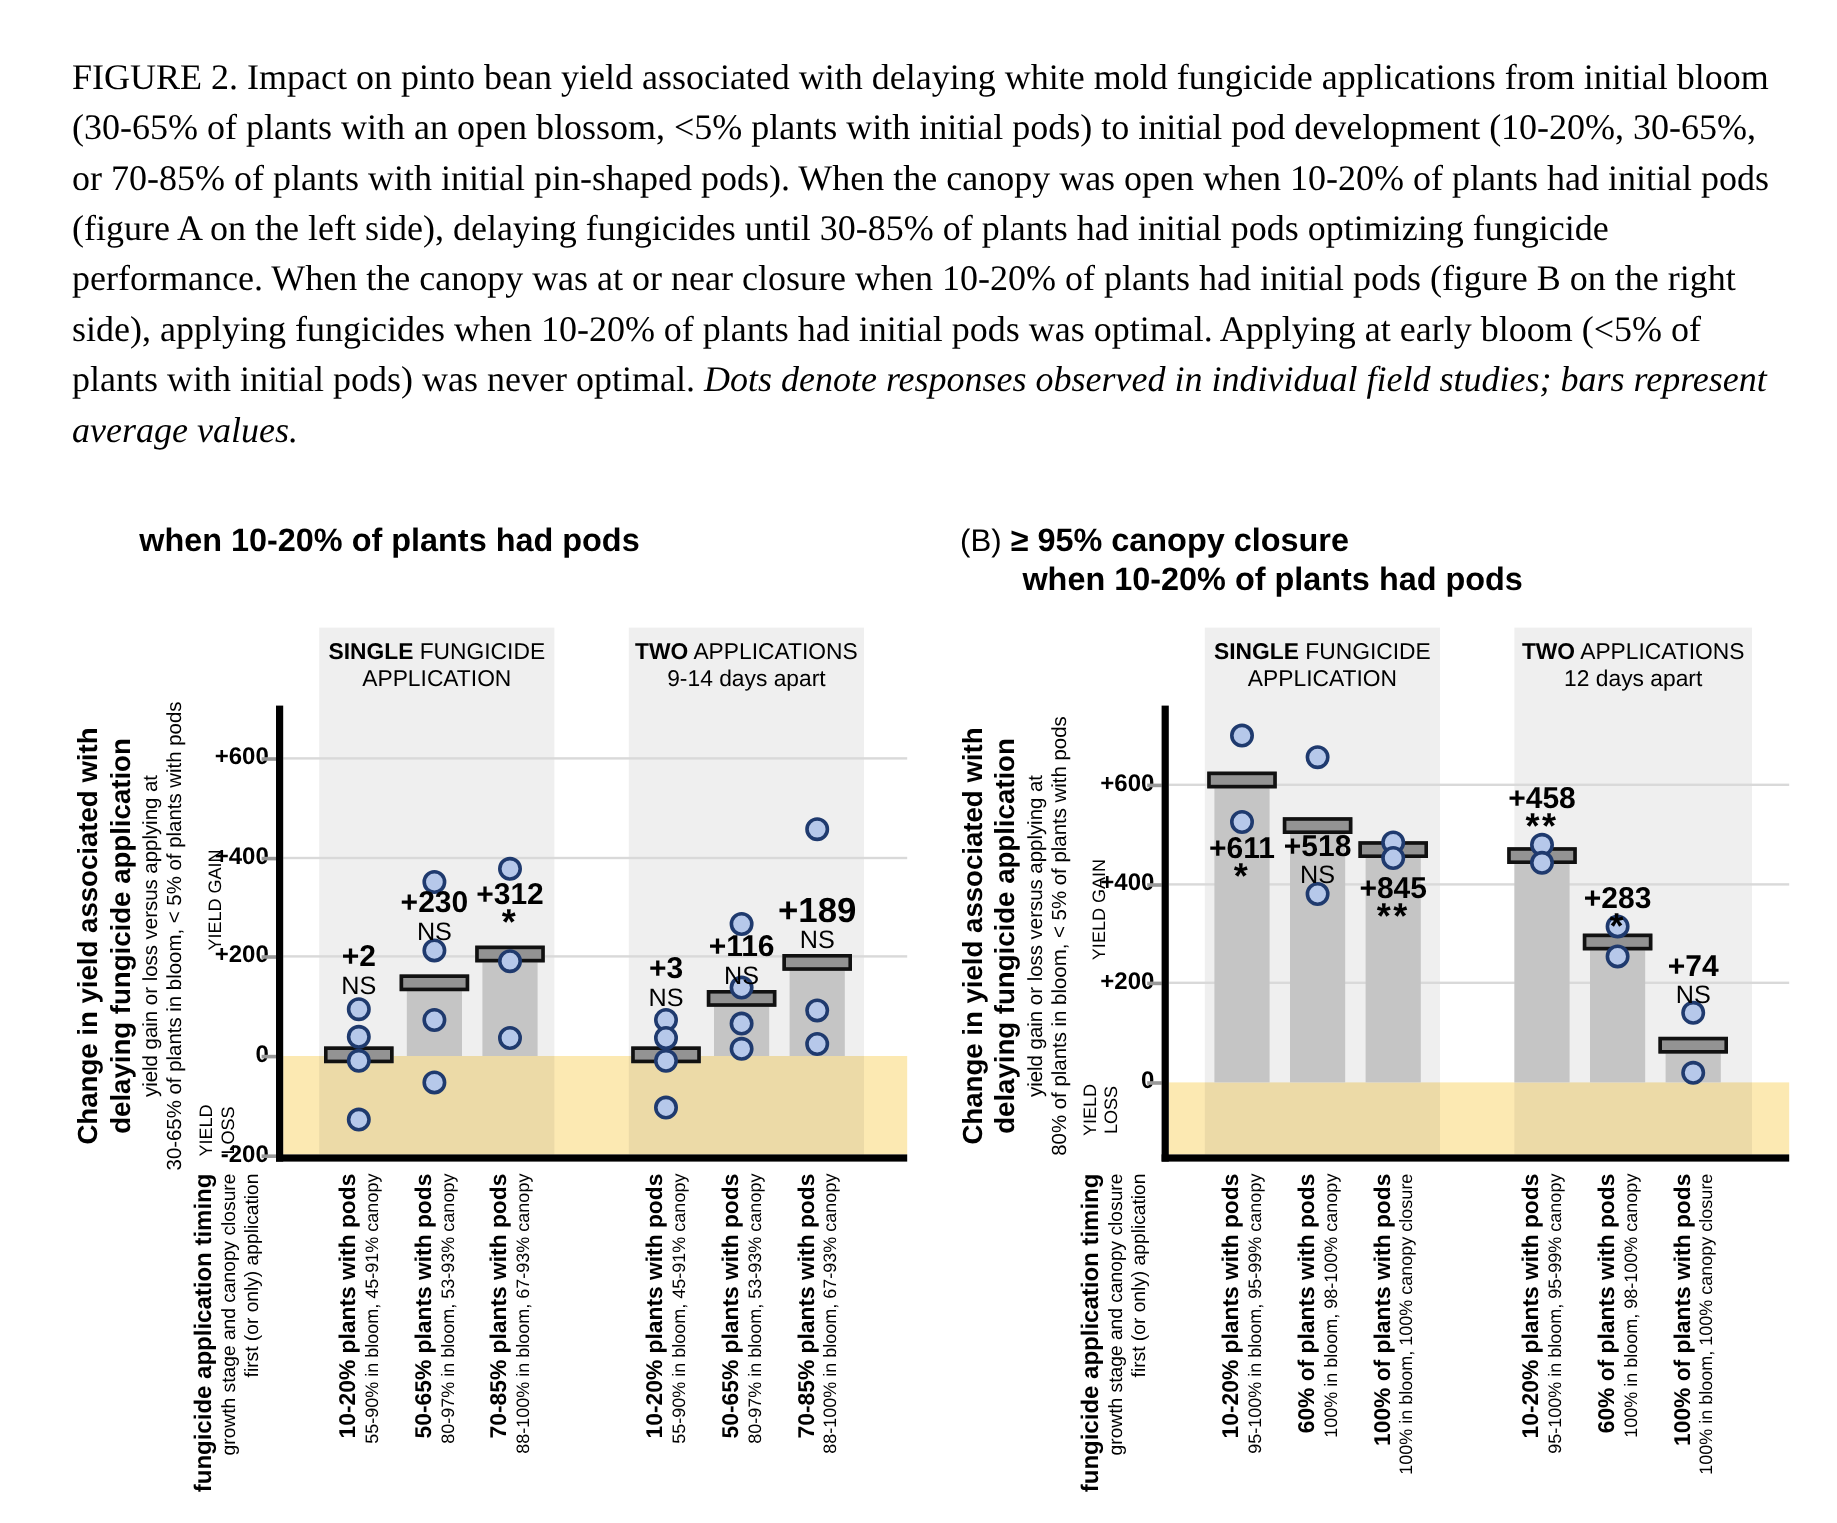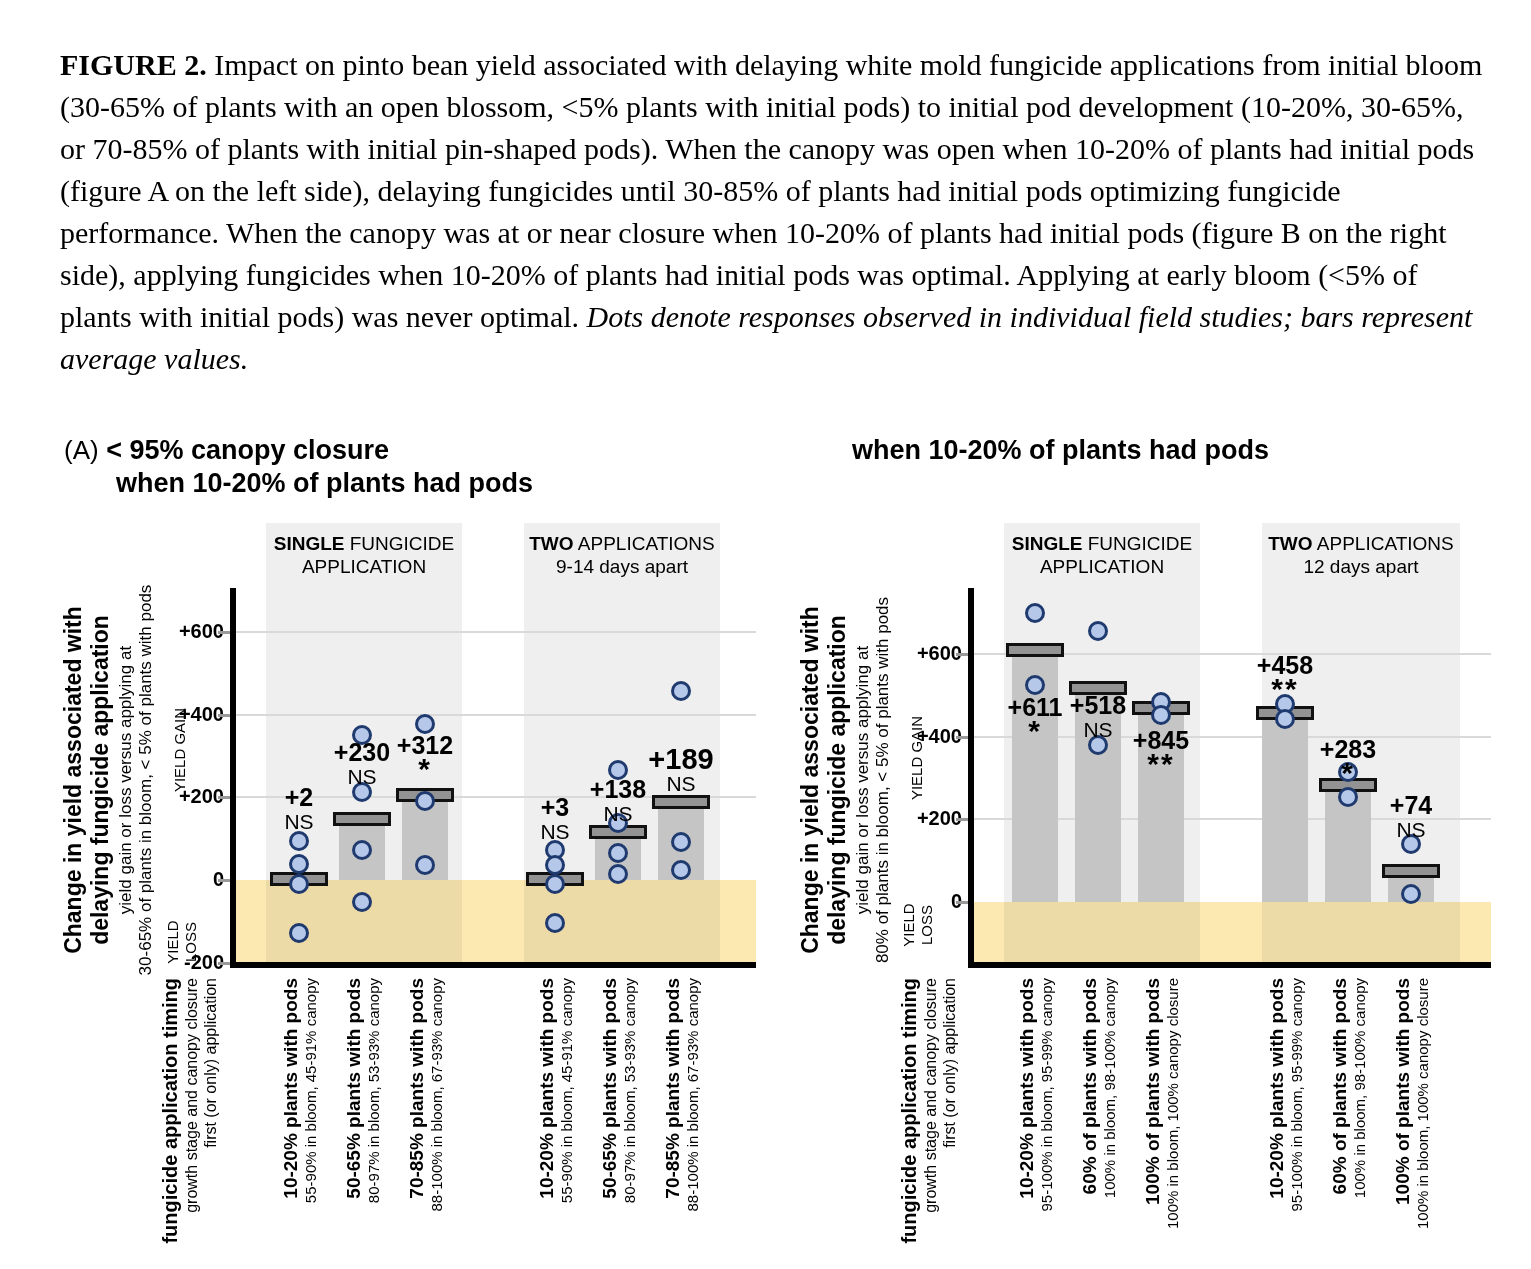--- a/index.html
+++ b/index.html
@@ -1,41 +1,41 @@
 <!DOCTYPE html>
 <html><head>
 <meta charset="utf-8">
 <style>
   html,body{margin:0;padding:0;background:#ffffff;}
   #canvas{position:relative;width:1531px;height:1269px;background:#ffffff;overflow:hidden;
           font-family:"Liberation Sans",sans-serif;color:#000;}
   #caption{position:absolute;left:60px;top:44px;width:1424px;
            font-family:"Liberation Serif",serif;font-size:30px;line-height:42px;color:#000;}
-  #caption .cap-label{font-weight:bold;}
+  #caption .cap-label{font-weight:normal;}
   #caption .cap-italic{font-style:italic;}
   .panel-title{position:absolute;font-size:27px;line-height:33px;font-weight:bold;white-space:nowrap;}
   .panel-title .pl{font-weight:normal;font-size:26px;}
   .panel-title .t2{margin-left:52px;}
   .rot{position:absolute;transform-origin:0 0;transform:rotate(-90deg);}
 </style>
 </head>
 <body>
 
 <div id="canvas">
 
   <div id="caption">
     <span class="cap-label">FIGURE 2.</span><span> Impact on pinto bean yield associated with delaying white mold fungicide applications from initial bloom (30-65% of plants with an open blossom, &lt;5% plants with initial pods) to initial pod development (10-20%, 30-65%, or 70-85% of plants with initial pin-shaped pods). When the canopy was open when 10-20% of plants had initial pods (figure A on the left side), delaying fungicides until 30-85% of plants had initial pods optimizing fungicide performance. When the canopy was at or near closure when 10-20% of plants had initial pods (figure B on the right side), applying fungicides when 10-20% of plants had initial pods was optimal. Applying at early bloom (&lt;5% of plants with initial pods) was never optimal. </span><span class="cap-italic">Dots denote responses observed in individual field studies; bars represent average values.</span>
   </div>
 
   <div class="panel-title" style="left:64px;top:434px;">
-    <div><span class="pl">(A)</span>&nbsp;<span>&lt; 95% canopy closure</span></div>
     <div class="t2">when 10-20% of plants had pods</div>
   </div>
 
   <div class="panel-title" style="left:800px;top:434px;">
+    <div><span class="pl">(B)</span>&nbsp;<span>≥ 95% canopy closure</span></div>
     <div class="t2">when 10-20% of plants had pods</div>
   </div>
 
   <div id="chart-layer">
       <div style="position: absolute; left: 266px; top: 523px; width: 196px; height: 439px; background: rgb(239, 239, 239);"></div>
       <div style="position: absolute; left: 266px; top: 532px; width: 196px; text-align: center; font-size: 19px; line-height: 23px;">
         <div><span style="font-weight: bold;">SINGLE</span><span> FUNGICIDE</span></div>
         <div>APPLICATION</div>
       </div>
       <div style="position: absolute; left: 524px; top: 523px; width: 196px; height: 439px; background: rgb(239, 239, 239);"></div>
@@ -86,21 +86,21 @@
         <div style="font-size: 25px; font-weight: bold; line-height: 26px;">+3</div>
         <div style="font-size: 21px; line-height: 24px;">NS</div>
       </div>
       <div style="position: absolute; left: 595px; top: 832px; width: 46px; height: 48px; background: rgb(197, 197, 197);"></div>
       <div style="position: absolute; left: 589px; top: 825px; width: 52px; height: 8px; background: rgb(147, 147, 147); border: 3px solid rgb(17, 17, 17);"></div>
       <div style="position: absolute; left: 608px; top: 760px; width: 20px; height: 20px; border-radius: 50%; background: rgb(182, 200, 234); border: 3px solid rgb(31, 58, 110); box-sizing: border-box;"></div>
       <div style="position: absolute; left: 608px; top: 813px; width: 20px; height: 20px; border-radius: 50%; background: rgb(182, 200, 234); border: 3px solid rgb(31, 58, 110); box-sizing: border-box;"></div>
       <div style="position: absolute; left: 608px; top: 843px; width: 20px; height: 20px; border-radius: 50%; background: rgb(182, 200, 234); border: 3px solid rgb(31, 58, 110); box-sizing: border-box;"></div>
       <div style="position: absolute; left: 608px; top: 864px; width: 20px; height: 20px; border-radius: 50%; background: rgb(182, 200, 234); border: 3px solid rgb(31, 58, 110); box-sizing: border-box;"></div>
       <div style="position: absolute; left: 538px; top: 776px; width: 160px; text-align: center;">
-        <div style="font-size: 25px; font-weight: bold; line-height: 26px;">+138</div>
+        <div style="font-size: 25px; font-weight: bold; line-height: 26px;">+116</div>
         <div style="font-size: 21px; line-height: 24px;">NS</div>
       </div>
       <div style="position: absolute; left: 658px; top: 802px; width: 46px; height: 78px; background: rgb(197, 197, 197);"></div>
       <div style="position: absolute; left: 652px; top: 795px; width: 52px; height: 8px; background: rgb(147, 147, 147); border: 3px solid rgb(17, 17, 17);"></div>
       <div style="position: absolute; left: 671px; top: 681px; width: 20px; height: 20px; border-radius: 50%; background: rgb(182, 200, 234); border: 3px solid rgb(31, 58, 110); box-sizing: border-box;"></div>
       <div style="position: absolute; left: 671px; top: 832px; width: 20px; height: 20px; border-radius: 50%; background: rgb(182, 200, 234); border: 3px solid rgb(31, 58, 110); box-sizing: border-box;"></div>
       <div style="position: absolute; left: 671px; top: 860px; width: 20px; height: 20px; border-radius: 50%; background: rgb(182, 200, 234); border: 3px solid rgb(31, 58, 110); box-sizing: border-box;"></div>
       <div style="position: absolute; left: 601px; top: 746px; width: 160px; text-align: center;">
         <div style="font-size: 29px; font-weight: bold; line-height: 26px;">+189</div>
         <div style="font-size: 21px; line-height: 24px;">NS</div>

